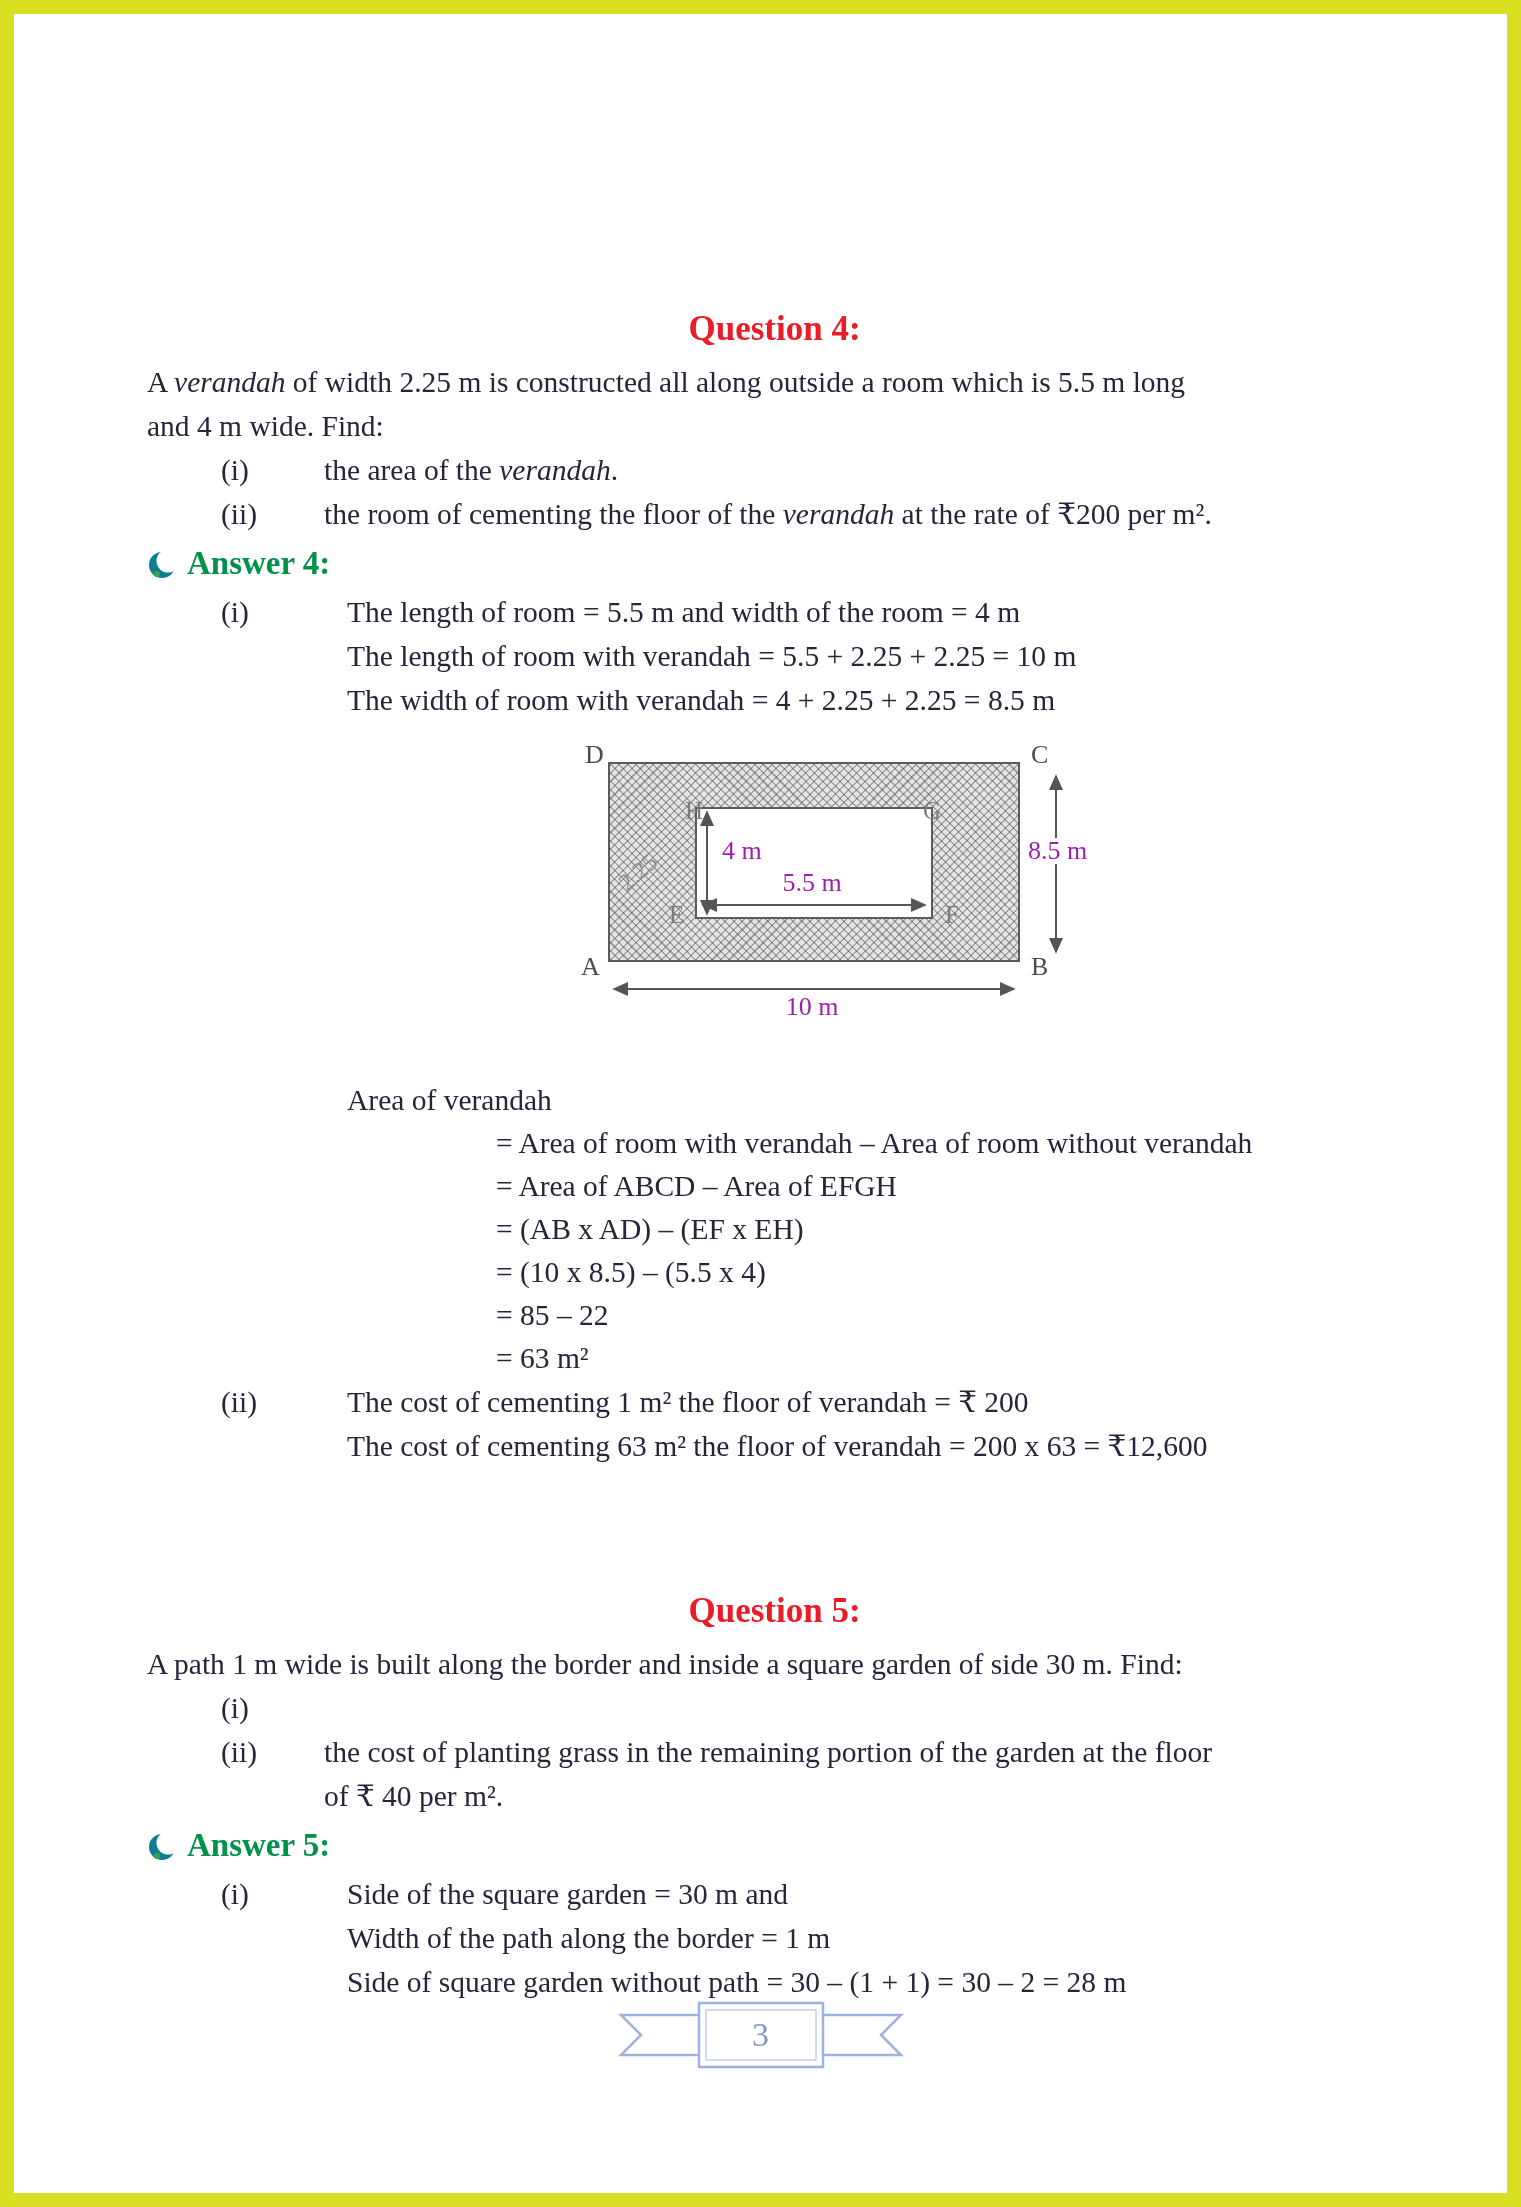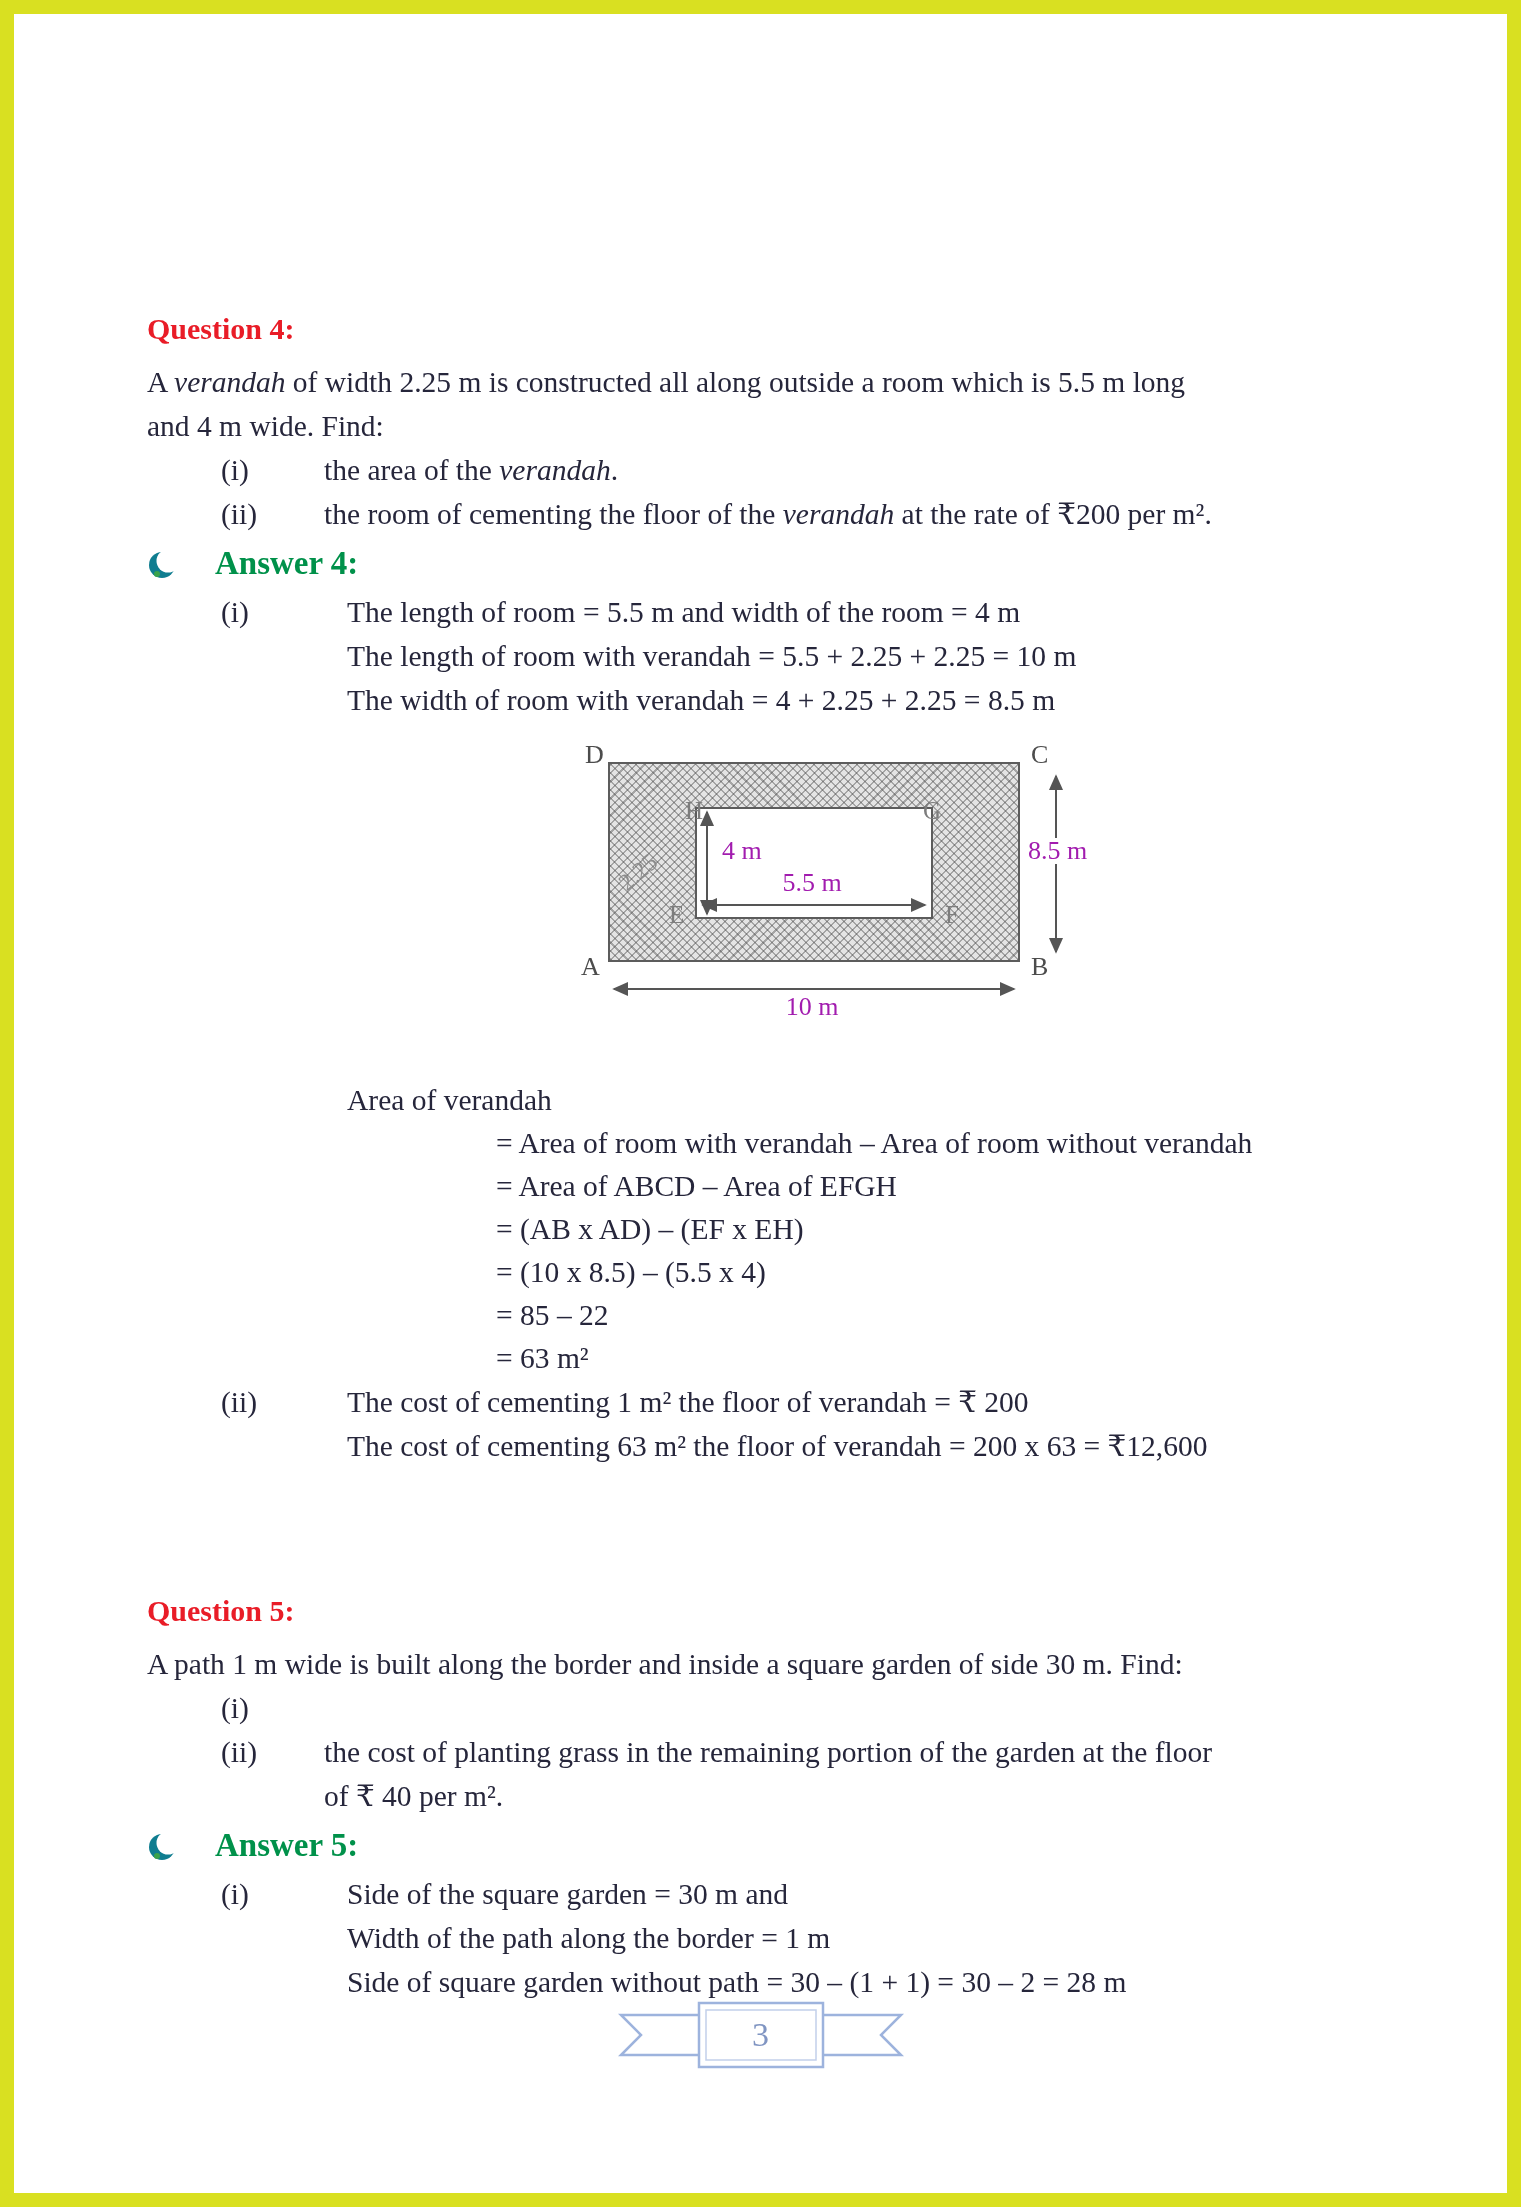--- a/index.html
+++ b/index.html
@@ -11,31 +11,32 @@
     border:14px solid #d9e021;
     overflow:hidden;
     font-family:"Liberation Serif","DejaVu Serif",serif;
     color:#26263b;
   }
   .content {
     position:absolute; left:133px; top:292px; width:1255px;
     font-size:29.5px; line-height:44px;
   }
   .q-heading {
-    color:#e91c27; font-weight:bold; font-size:30px; line-height:46px;
+    color:#e91c27; font-weight:bold; font-size:35px; line-height:46px;
     margin-bottom:8px;
+    text-align:center;
   }
   .q-heading.q5 { margin-top:120px;font-family:Liberation Serif, serif; }
   .line { line-height:44px; }
   .q-item { display:flex; }
   .q-label { flex:none; width:103px; margin-left:74px; }
   .q-text { flex:1; }
   .q-text .blk { display:block; }
   .a-heading { display:flex; align-items:center; margin:4px 0 4px; }
-  .a-title { color:#00914a; font-weight:bold; font-size:33px; line-height:46px;margin-left:28px; }
+  .a-title { color:#00914a; font-weight:bold; font-size:33px; line-height:46px; }
   .brand { display:inline-block; width:34px; height:34px; margin-right:6px; position:relative; top:2px; }
   .a-item { display:flex; }
   .a-label { flex:none; width:126px; margin-left:74px; }
   .a-lines { flex:1; }
 
   
   .figure { position:relative; height:330px; margin:20px 0 6px; font-size:26px; color:#555; }
   .outer-rect {
     position:absolute; left:461px; top:20px; width:412px; height:200px;
     border:2px solid #5c5c5c;

